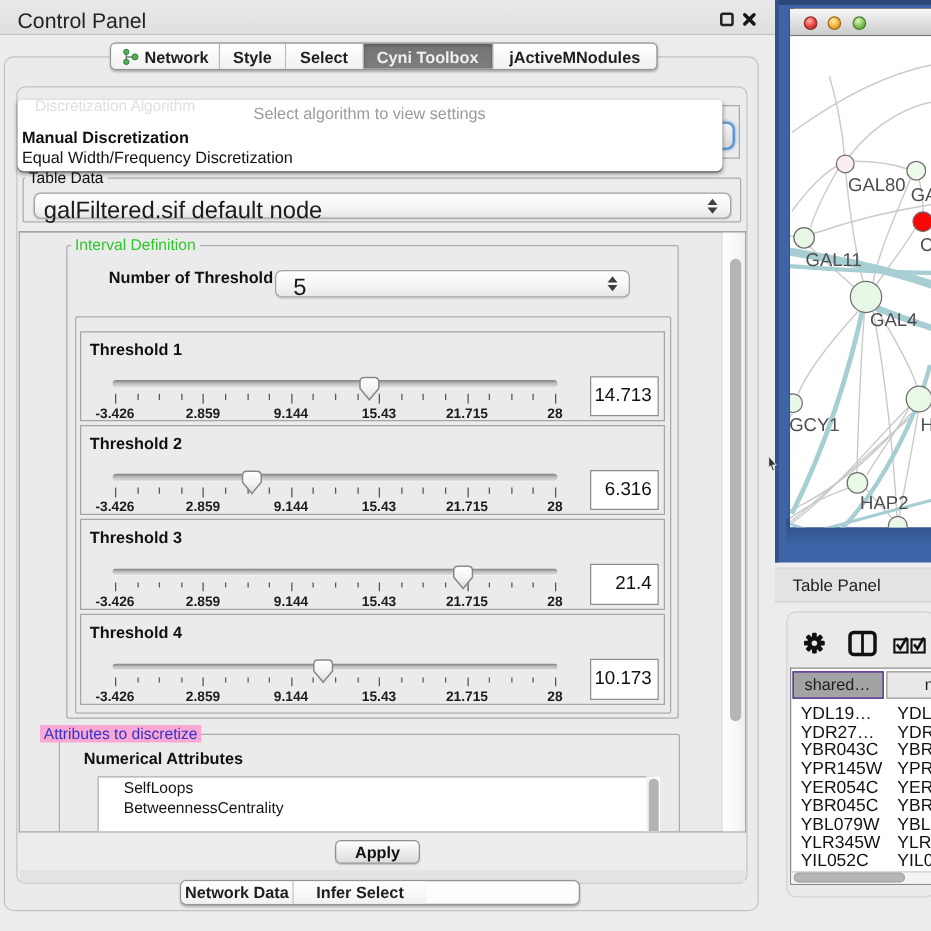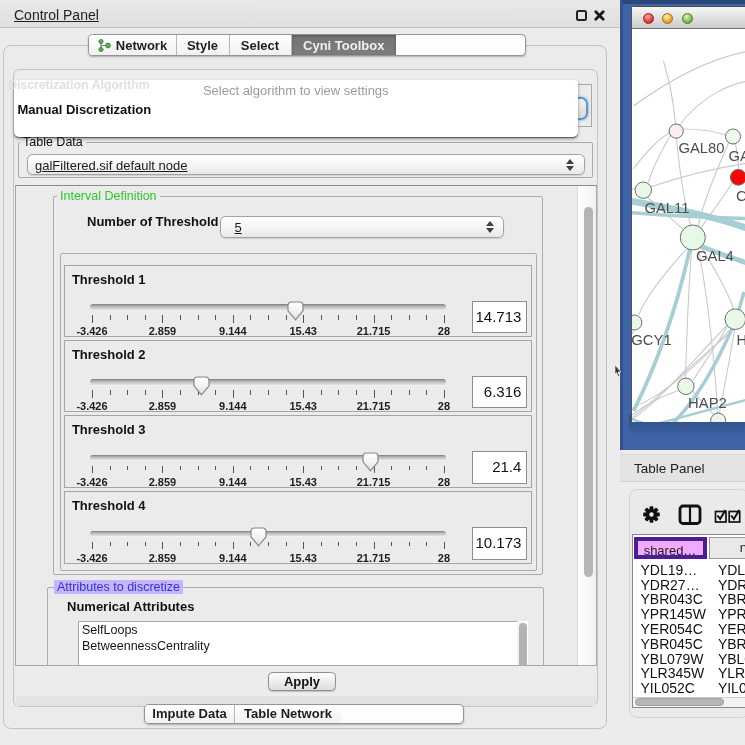--- a/index.html
+++ b/index.html
@@ -1,67 +1,67 @@
 <!DOCTYPE html>
 <html><head>
 <meta charset="utf-8">
 <style>
 * { margin:0; padding:0; box-sizing:border-box; }
 html,body { width:745px; height:745px; overflow:hidden; }
 body { font-family:"Liberation Sans", sans-serif; background:#ececec; position:relative; }
 .abs { position:absolute; }
 #titlebar { left:0; top:0; width:620px; height:28px;
   background:linear-gradient(#e9e9e9,#dfdfdf); border-bottom:1px solid #c3c3c3; }
-#titlebar .t { position:absolute; left:14px; top:7px; font-size:14px; color:#222;text-decoration:underline; }
+#titlebar .t { position:absolute; left:14px; top:7px; font-size:17px; color:#222; }
 #float-ic { left:576px; top:10px; width:11px; height:11px; border:2px solid #222; border-radius:2.5px; }
 .seg-bar { z-index:6; height:22px; display:flex; border:1px solid #949494; border-radius:4.5px;
   background:#fdfdfd; box-shadow:0 1px 2px rgba(0,0,0,0.28); overflow:hidden; }
 .seg { height:100%; display:flex; align-items:center; justify-content:center;
   font-size:13px; font-weight:600; color:#1e1e1e;
   background:linear-gradient(#ffffff,#f1f1f1); border-right:1px solid #b8b8b8; }
 .seg:last-child { border-right:none; }
 .seg.sel { background:linear-gradient(#747474,#7e7e7e); color:#efefef;
   box-shadow:inset 0 1px 3px rgba(0,0,0,0.3); }
 #outer-panel { left:3px; top:45px; width:604px; height:684px; border:1px solid #c2c2c2;
   border-radius:8px; background:#ebebeb; }
 #inner-panel { left:13px; top:69px; width:585px; height:638px; border:1px solid #c4c4c4;
   border-radius:7px; background:#ececec; }
 .grp { border:1px solid #ababab; border-radius:2px; }
 .grp-title { position:absolute; font-size:12.5px; background:#ececec; padding:0 3px; white-space:nowrap; }
 .combo { border:1px solid #a2a2a2; border-radius:5.5px;
   background:linear-gradient(#ffffff,#f4f4f4 60%,#e8e8e8);
-  box-shadow:0 1px 1px rgba(0,0,0,0.12); font-size:13px; color:#1a1a1a;text-decoration:underline; }
+  box-shadow:0 1px 1px rgba(0,0,0,0.12); font-size:19px; color:#1a1a1a; }
 .carrows { position:absolute; width:9px; }
 .carrows .up { width:0; height:0; border-left:4.5px solid transparent; border-right:4.5px solid transparent; border-bottom:5px solid #3f3f3f; margin-bottom:2px; }
 .carrows .dn { width:0; height:0; border-left:4.5px solid transparent; border-right:4.5px solid transparent; border-top:5px solid #3f3f3f; }
 #scrollpane { left:15px; top:185px; width:581.5px; height:481px;
   border:1px solid #a9a9a9; border-top:1.5px solid #8a8a8a; background:#ebebeb; overflow:hidden; }
 .th-box { position:absolute; left:47.9px; width:468px; height:72.5px; border:1px solid #a5a5a5; background:#ebebeb; }
 .th-name { position:absolute; left:7px; top:6px; font-size:13px; font-weight:bold; color:#111; }
 .track { position:absolute; left:25.6px; top:38.5px; width:356px; height:5.5px; border-radius:3px;
   background:linear-gradient(#7e7e7e, #bdbdbd 45%, #e2e2e2); box-shadow:0 0.5px 0 #f6f6f6; }
 .tick { position:absolute; width:1px; background:#555; top:49.5px; height:4.5px; }
 .tick.maj { height:7.5px; }
 .tlab { position:absolute; top:59.5px; font-size:11px; font-weight:bold; color:#1d1d1d; transform:translateX(-50%); }
 .vbox { position:absolute; left:407.5px; top:35px; width:55px; height:32.5px; background:#fff;
   border:1.5px solid #8d8d8d; font-size:15px; color:#111; text-align:right;
   line-height:29px; padding-right:5px; }
 .thumb { position:absolute; top:35.2px; width:17px; height:20px; }
 #attr-list { left:62px; top:434.5px; width:450px; height:60px; background:#fff; border:1px solid #aaa; font-size:12.5px; color:#161616; }
-#attr-list div { padding-left:3px; height:16.5px; line-height:16.5px; }
+#attr-list div { padding-left:20px; height:16.5px; line-height:16.5px; }
 #applybtn { left:268px; top:672px; width:68px; height:19px; border:1px solid #8f8f8f; border-radius:4.5px;
   background:linear-gradient(#ffffff,#ededed 50%,#dddddd); box-shadow:0 1px 1px rgba(0,0,0,0.18);
   font-size:13px; font-weight:600; color:#111; text-align:center; line-height:17px; }
 #popup { z-index:10; left:14px; top:80px; width:563.5px; height:56.5px; background:#fff;
   border-radius:3px 3px 5px 5px; box-shadow:0 2px 3.5px rgba(0,0,0,0.4), 0 1px 0 rgba(60,60,60,0.55);
   color:#111; }
 #popup .r1 { position:absolute; top:3px; width:100%; text-align:center; color:#9b9b9b; font-size:13px; }
 #popup .r2 { position:absolute; top:21.5px; left:3.5px; font-weight:bold; font-size:13px; }
 #popup .r3 { position:absolute; top:38px; left:3.5px; font-size:13px; }
-#ghost { z-index:11; left:8px; top:77.5px; font-size:12.5px; font-weight:bold; color:#e0e0e0; letter-spacing:-0.1px; }
+#ghost { z-index:11; left:28px; top:77.5px; font-size:12.5px; font-weight:normal; color:#e0e0e0; letter-spacing:-0.1px; }
 #bluezone { left:620px; top:0; width:125px; height:450px; background:#3e64a7; }
 #netwin { left:630.5px; top:6px; width:115px; height:415px; background:#fff;
   border:1px solid #4f4f4f; border-right:none; border-radius:4px 0 0 0; }
 #nettitle { position:absolute; left:0; top:0; width:100%; height:21.5px;
   background:linear-gradient(#f7f7f7,#cbcbcb); border-bottom:1px solid #757575; border-radius:4px 0 0 0; }
 .tl { position:absolute; top:5.5px; width:11px; height:11px; border-radius:50%; }
 #tp-header { left:620px; top:454px; width:125px; height:27.5px; background:#e3e3e3;
   border-top:1px solid #d8d8d8; border-bottom:1px solid #d2d2d2; }
 #tp-header .t { position:absolute; left:14px; top:6px; font-size:13.5px; color:#222; }
 #toolbar-panel { left:629px; top:489px; width:120px; height:229px; border:1px solid #d2d2d2;
@@ -83,20 +83,21 @@
     <svg width="15" height="15" viewBox="0 0 15 15" style="margin-right:4px;">
       <line x1="4" y1="3.5" x2="4" y2="11.5" stroke="#7b7b7b" stroke-width="1.2"></line>
       <line x1="4" y1="7.5" x2="11" y2="7.5" stroke="#7b7b7b" stroke-width="1.2"></line>
       <circle cx="4" cy="3.5" r="2.1" fill="#52b152" stroke="#2e7d32" stroke-width="0.8"></circle>
       <circle cx="4" cy="11.5" r="2.1" fill="#52b152" stroke="#2e7d32" stroke-width="0.8"></circle>
       <circle cx="11" cy="7.5" r="2.4" fill="#52b152" stroke="#2e7d32" stroke-width="0.8"></circle>
     </svg>Network</div>
   <div class="seg" style="width:53px;">Style</div>
   <div class="seg" style="width:62px;">Select</div>
   <div class="seg sel" style="width:104.5px;">Cyni Toolbox</div>
+  <div class="seg" style="width:131px;">jActiveMNodules</div>
 </div>
 <div class="abs" id="outer-panel"></div>
 <div class="abs" id="inner-panel"></div>
 <div class="abs" style="left:578px; top:83.5px; width:14px; height:43.5px;
   border-top:1px solid #a8a8a8; border-right:1px solid #a8a8a8; border-bottom:1px solid #a8a8a8;"></div>
 <div class="abs" style="left:576.5px; top:97px; width:11.5px; height:23px; border-radius:0 7px 7px 0;
   background:linear-gradient(#f4f4f4,#d9d9d9); border:2.5px solid #5e97cf; border-left:none;
   box-shadow:0 0 3px rgba(80,140,205,0.8);"></div>
 <div class="abs grp" style="left:18px; top:141.5px; width:574.5px; height:36.5px;"></div>
 <div class="abs grp-title" style="left:20px; top:134.5px; color:#111;">Table Data</div>
@@ -281,41 +282,42 @@
         <stop offset="0" stop-color="#ffffff"></stop>
             <stop offset="0.55" stop-color="#f2f2f2"></stop>
             <stop offset="1" stop-color="#dcdcdc"></stop>
           </linearGradient>
         </defs>
       <path d="M1,4.5 Q1,1 4.5,1 L12.5,1 Q16,1 16,4.5 L16,9.8 L8.5,18.8 L1,9.8 Z" fill="url(#tg4)" stroke="#878787" stroke-width="1.2"></path>
     </svg>
     <div class="vbox">10.173</div>
   </div>
   <div class="abs grp" style="left:30.5px; top:400.5px; width:497px; height:290px;"></div>
-  <div class="abs grp-title" style="left:38px; top:393.5px; color:#3333cc; background:#c4b5fd;">Attributes to discretize</div>
+  <div class="abs grp-title" style="left:16px; top:393.5px; color:#3333cc; background:#f9a8d4;">Attributes to discretize</div>
   <div class="abs" style="left:51px; top:413px; font-size:13px; font-weight:bold; color:#111;">Numerical Attributes</div>
   <div class="abs" id="attr-list">
     <div>SelfLoops</div>
     <div>BetweennessCentrality</div>
   </div>
   <div class="abs" style="left:501px; top:434.5px; width:11px; height:60px; background:linear-gradient(90deg,#f2f2f2,#fff);"></div>
   <div class="abs" style="left:503px; top:437px; width:7.5px; height:56px; border-radius:4px; background:#b3b3b3;"></div>
   <div class="abs" style="left:560.5px; top:0; width:21px; height:481px;
     background:linear-gradient(90deg,#ffffff,#f7f7f7 60%,#ebebeb); border-left:1px solid #dcdcdc;"></div>
   <div class="abs" style="left:567.5px; top:21px; width:9.5px; height:370px; border-radius:5px; background:#b5b5b5;"></div>
 </div>
 <div class="abs" style="left:16px; top:696px; width:580px; height:10px; background:#e3e3e3;"></div>
 <div class="abs" id="applybtn">Apply</div>
 <div class="abs seg-bar" style="left:144px; top:703.5px; width:320px; height:20.5px; border-radius:5px;">
-  <div class="seg" style="width:90px;">Impute Data</div>
-  <div class="seg" style="width:106px;">Table Network</div>
+  <div class="seg" style="width:90px;">Network Data</div>
+  <div class="seg" style="width:106px;">Infer Select</div>
 </div>
 <div class="abs" id="popup">
   <div class="r1">Select algorithm to view settings</div>
   <div class="r2">Manual Discretization</div>
+  <div class="r3">Equal Width/Frequency Discretization</div>
 </div>
 <div class="abs" id="ghost">Discretization Algorithm</div>
 <div class="abs" id="bluezone">
   <div class="abs" style="left:0;top:0;width:125px;height:4px;background:#2b4878;"></div>
   <div class="abs" style="left:0;top:0;width:2.5px;height:450px;background:#33518b;"></div>
   <div class="abs" style="left:9px;top:415px;width:116px;height:22px;background:linear-gradient(#2e4d82,#3e64a7);"></div>
 </div>
 <div class="abs" id="netwin">
   <svg style="position:absolute;left:0;top:0;" width="115" height="415" viewBox="0 0 115 415">
   <rect x="0" y="0" width="115" height="415" fill="#ffffff"></rect>
@@ -397,21 +399,21 @@
   <rect x="2" y="2" width="20" height="17.5" rx="3" fill="none" stroke="#111" stroke-width="2.8"></rect>
   <line x1="12" y1="2" x2="12" y2="19.5" stroke="#111" stroke-width="2.2"></line>
 </svg>
 <svg class="abs" style="left:713.5px; top:506.5px;" width="31" height="17" viewBox="0 0 31 17">
   <rect x="1.5" y="4.5" width="10.5" height="10.5" fill="none" stroke="#111" stroke-width="1.7"></rect>
   <path d="M3.5,8.5 L6.2,12 L11.5,3" fill="none" stroke="#111" stroke-width="2"></path>
   <rect x="15.2" y="4.5" width="10.5" height="10.5" fill="none" stroke="#111" stroke-width="1.7"></rect>
   <path d="M17.2,8.5 L19.9,12 L25.2,3" fill="none" stroke="#111" stroke-width="2"></path>
 </svg>
 <div class="abs" id="dtable">
-  <div class="abs" style="left:0.5px; top:2.5px; width:73px; height:21.5px; background:#f0abfc; border:4px solid #4c1d95; text-align:center; font-size:13px; color:#1c1c1c; line-height:20px;">shared…</div>
+  <div class="abs" style="left:0.5px; top:2.5px; width:73px; height:21.5px; background:#a3a3a3; border:1px solid #4c1d95; text-align:center; font-size:13px; color:#1c1c1c; line-height:20px;">shared…</div>
   <div class="abs" style="left:75.5px; top:2.5px; width:95px; height:21.5px; background:#e9e9e9; border:1px solid #9a9a9a; font-size:13px; color:#1c1c1c; line-height:20px; text-align:center;">name</div>
   <div class="trow" style="left:7.5px; top:28.2px;">YDL19…</div>
   <div class="trow" style="left:84.9px; top:28.2px;">YDL19</div>
   <div class="trow" style="left:7.5px; top:43.0px;">YDR27…</div>
   <div class="trow" style="left:84.9px; top:43.0px;">YDR27</div>
   <div class="trow" style="left:7.5px; top:57.8px;">YBR043C</div>
   <div class="trow" style="left:84.9px; top:57.8px;">YBR04</div>
   <div class="trow" style="left:7.5px; top:72.6px;">YPR145W</div>
   <div class="trow" style="left:84.9px; top:72.6px;">YPR14</div>
   <div class="trow" style="left:7.5px; top:87.4px;">YER054C</div>

